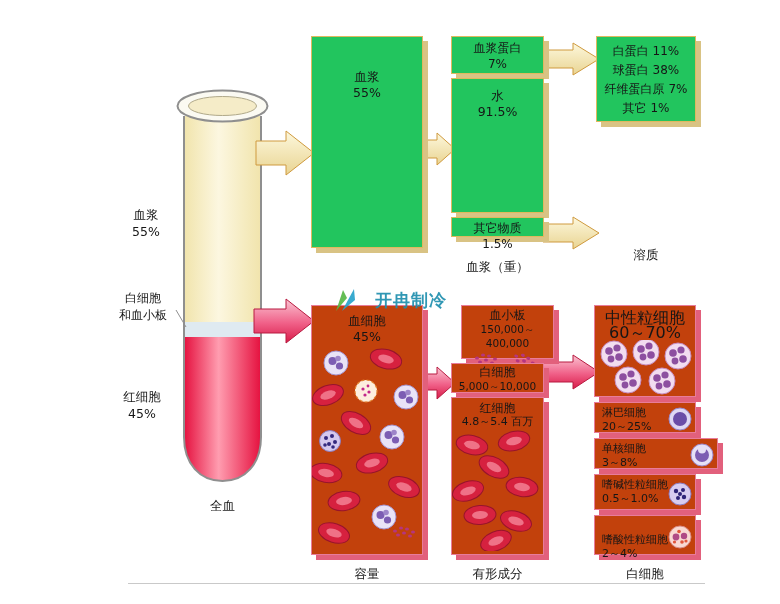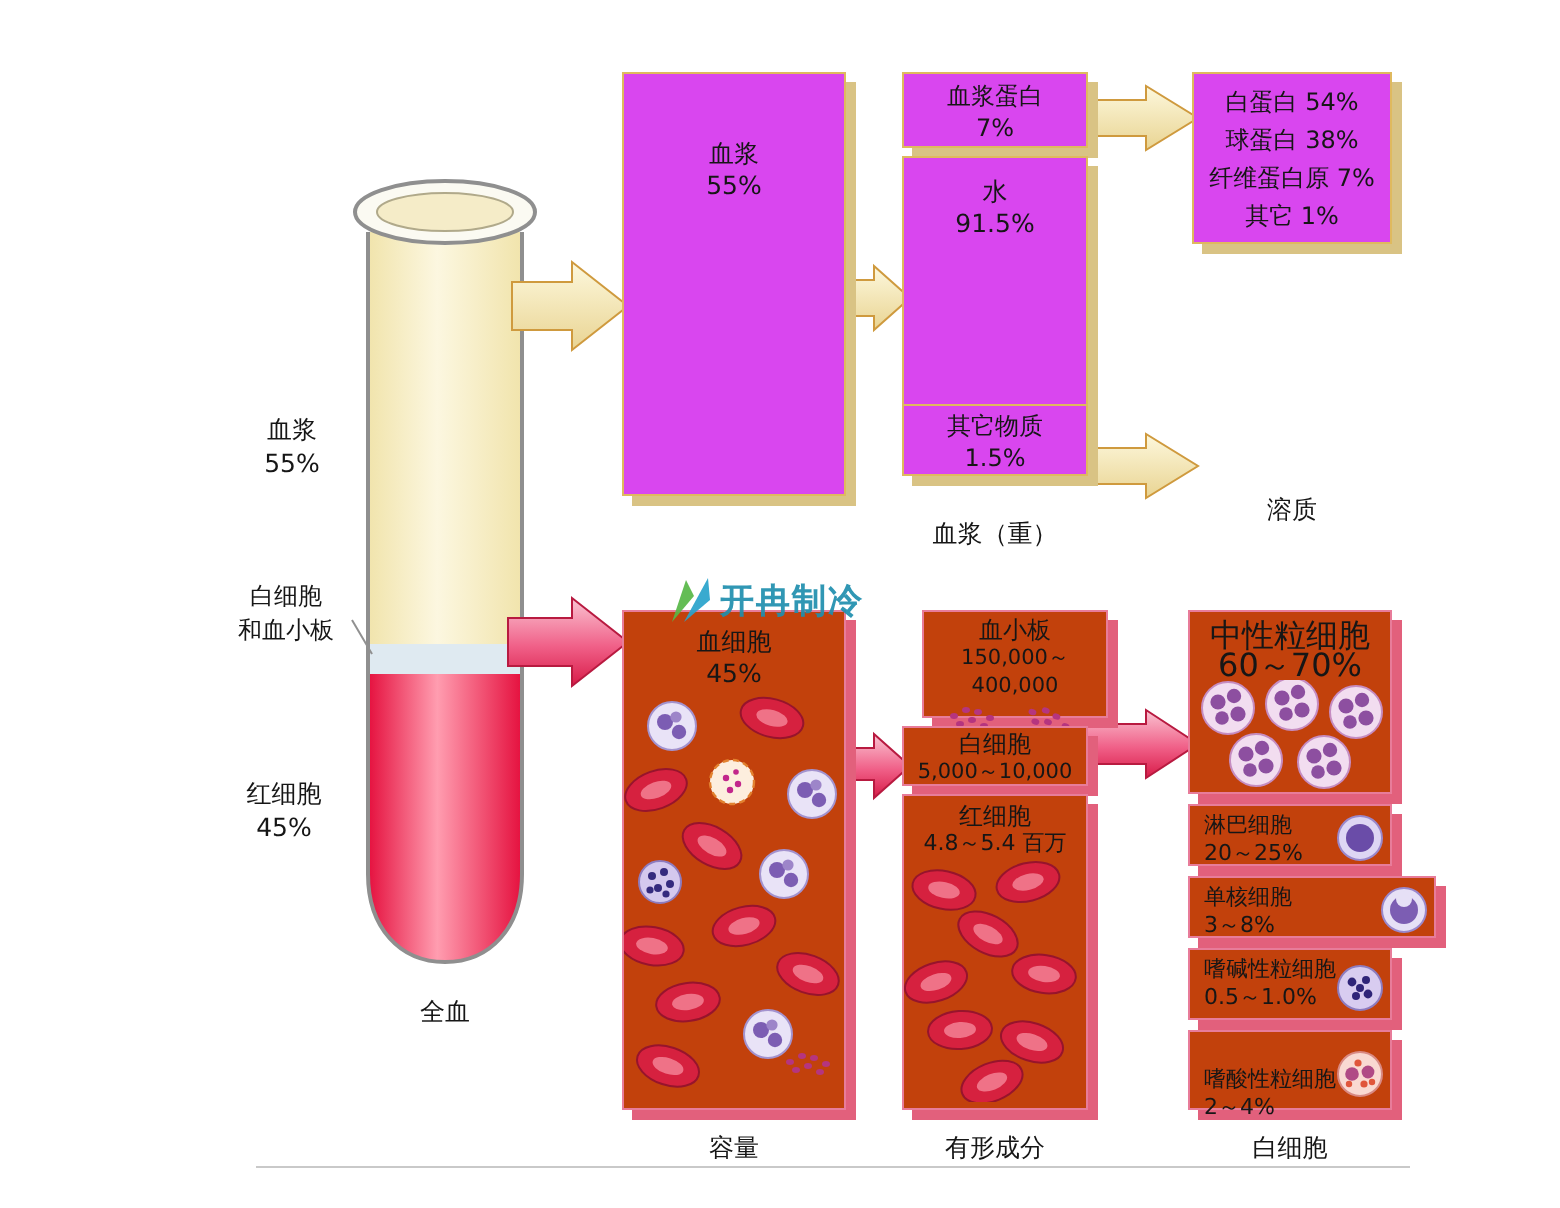--- a/index.html
+++ b/index.html
@@ -3,38 +3,38 @@
 <meta charset="utf-8">
 <style>
   * { margin:0; padding:0; box-sizing:border-box; }
   html,body { background:#ffffff; }
   .stage {
     position:relative; width:780px; height:604px; background:#fff;
     font-family:"DejaVu Sans","Liberation Sans",sans-serif; color:#161616; overflow:hidden;
   }
   .underlay { position:absolute; left:0; top:0; }
   .cbox {
-    position:absolute; background:#d946ef; border:1px solid #dfb95e;
+    position:absolute; background:#22c55e; border:1px solid #dfb95e;
     box-shadow:5px 5px 0 #d9c384;
   }
   .pbox {
     position:absolute; background:#c2410c; border:1px solid #e87c9a;
     box-shadow:5px 5px 0 #e2607c;
   }
   .bt { text-align:center; font-size:12.5px; line-height:16px; }
   .bt .num { font-size:10.5px; }
   .bt2 { text-align:left; font-size:11px; line-height:14px; padding:3px 0 0 7px; }
   .lines19 div { line-height:19px; font-size:12px; }
   .lines18 div { line-height:18px; font-size:12px; }
   .lbl { position:absolute; text-align:center; font-size:12.5px; line-height:17px; }
   .cap { position:absolute; text-align:center; font-size:12.5px; }
   .cellsvg { display:block; margin:0 auto; }
   .cellR { position:absolute; right:1px; top:2px; }
   .rule { position:absolute; left:128px; top:583px; width:577px; height:1px; background:#c9c9c9; }
-  .wm { position:absolute; left:333px; top:287px; display:flex; align-items:center; gap:3px; z-index:5; opacity:.92; }
+  .wm { position:absolute; left:333px; top:287px; display:flex; align-items:center; gap:18px; z-index:5; opacity:.92; }
   .wm .wmtext { font-size:17px; font-weight:bold; color:#1f8fae; letter-spacing:1px; }
 </style>
 </head>
 <body>
 
 <div class="stage">
 
   <svg class="underlay" width="780" height="604" viewBox="0 0 780 604" xmlns="http://www.w3.org/2000/svg" xmlns:xlink="http://www.w3.org/1999/xlink">
     <defs>
       <linearGradient id="gradCream" x1="0" y1="0" x2="1" y2="0">
@@ -178,31 +178,31 @@
       <div>血浆蛋白</div>
       <div>7%</div>
     </div>
   </div>
   <div class="cbox" style="left:451px;top:78px;width:93px;height:135px">
     <div class="bt" style="padding-top:9px">
       <div>水</div>
       <div>91.5%</div>
     </div>
   </div>
-  <div class="cbox" style="left:451px;top:202px;width:93px;height:36px">
+  <div class="cbox" style="left:451px;top:217px;width:93px;height:20px">
     <div class="bt" style="padding-top:2px;font-size:12px">
       <div>其它物质</div>
       <div>1.5%</div>
     </div>
   </div>
   <div class="cap" style="left:440px;top:259px;width:115px">血浆（重）</div>
 
   <div class="cbox" style="left:596px;top:36px;width:100px;height:86px">
     <div class="bt lines19" style="padding-top:5px">
-      <div>白蛋白 54%</div>
+      <div>白蛋白 11%</div>
       <div>球蛋白 38%</div>
       <div>纤维蛋白原 7%</div>
       <div>其它 1%</div>
     </div>
   </div>
 
   <div class="cap" style="left:596px;top:247px;width:100px">溶质</div>
 
   <div class="pbox" style="left:311px;top:305px;width:112px;height:250px">
     <div class="bt" style="padding-top:7px">

